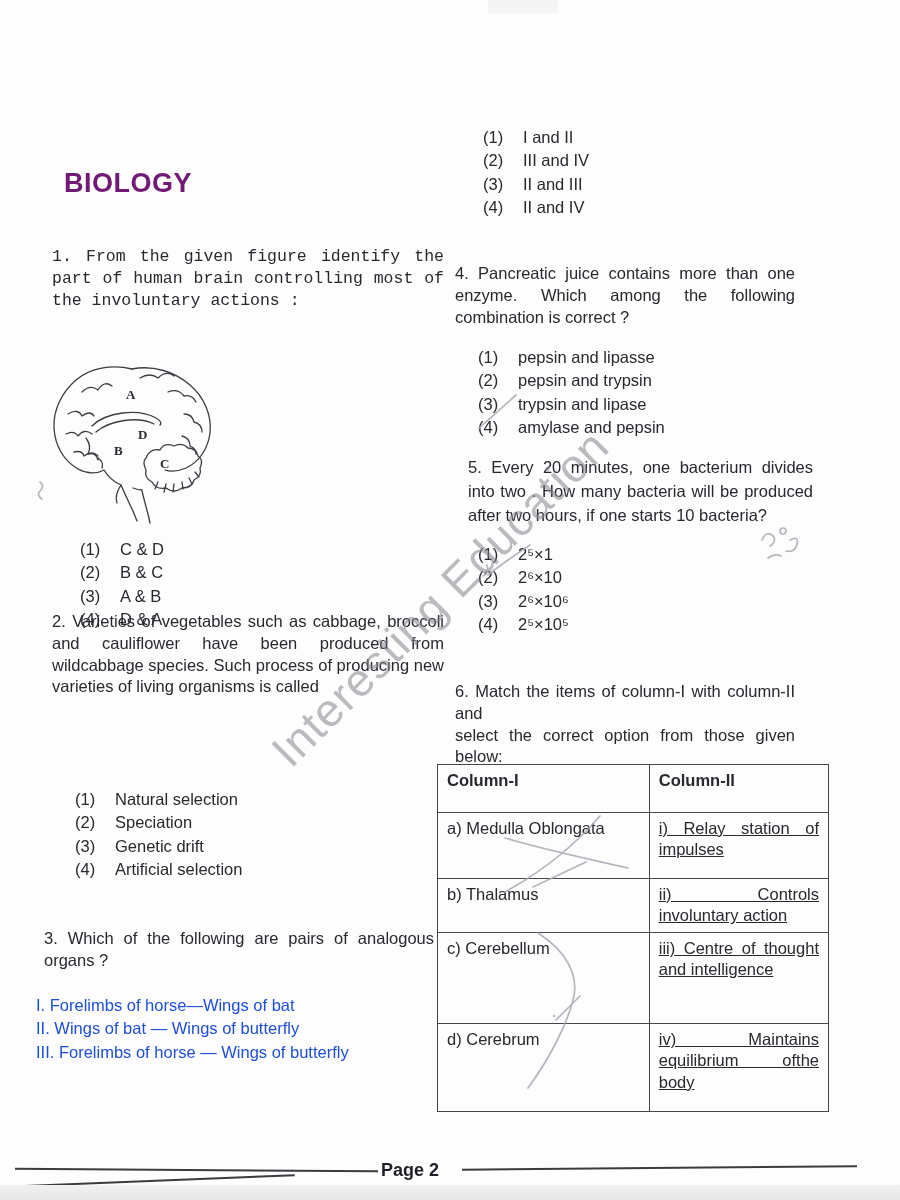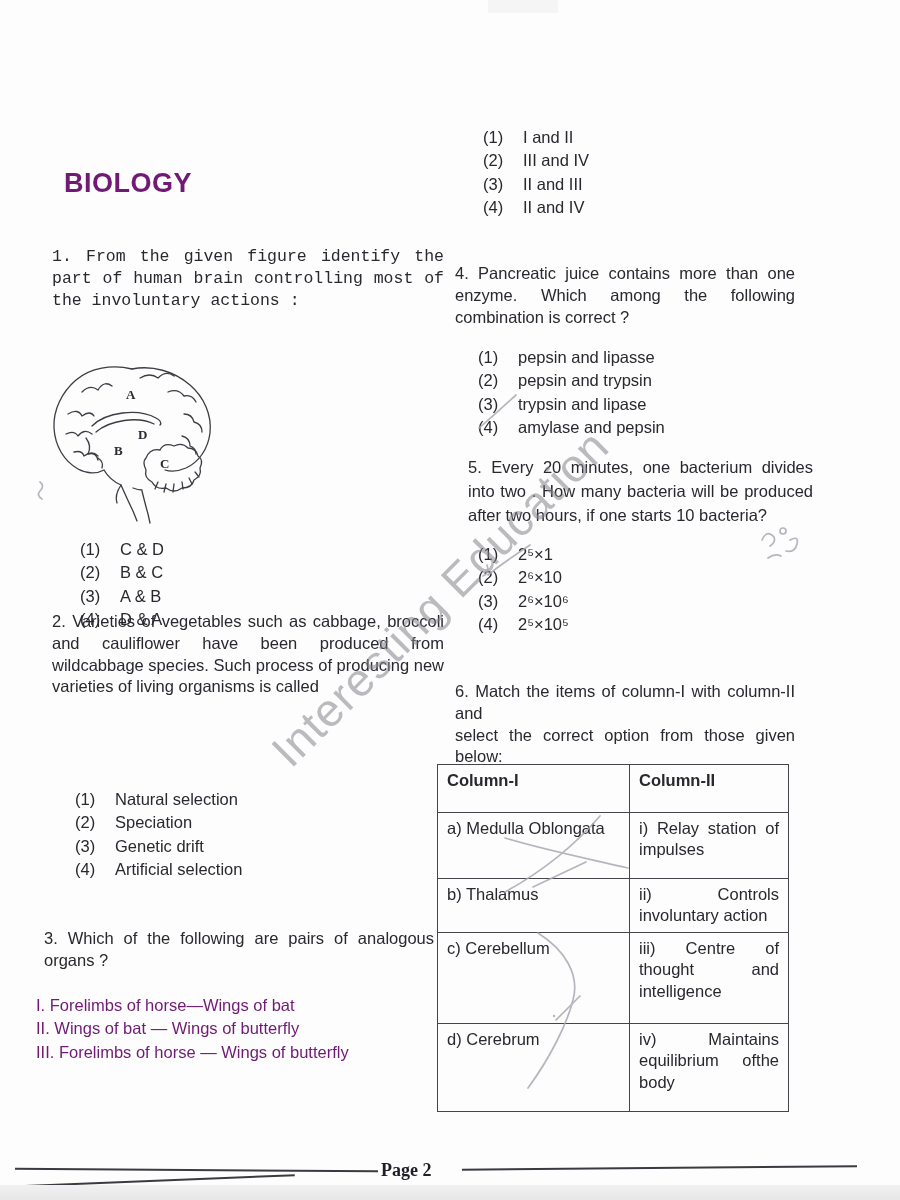--- a/index.html
+++ b/index.html
@@ -17,42 +17,42 @@
     font-size:27px;font-weight:bold;letter-spacing:.5px;color:#701a75;margin-left:7px;
   }
   .q-para{
     position:absolute;font-size:16.5px;line-height:1.32;text-align:justify;
     white-space:pre-line;color:#28282f;
   }
   .opt-block{position:absolute;}
   .opt-row{display:flex;font-size:16.5px;line-height:1.42;color:#28282f;}
   .opt-num{width:34px;flex:0 0 34px;}
   .opt-text{margin-left:6px;}
-  .roman-item{font-size:16.5px;line-height:1.42;color:#701a75;}
+  .roman-item{font-size:16.5px;line-height:1.42;color:#1d4ed8;}
   .figure{position:absolute;left:40px;top:362px;}
   .watermark{
     position:absolute;left:140px;top:569px;width:600px;height:58px;
     line-height:58px;text-align:center;
     font-size:46px;letter-spacing:1px;color:#84848e;opacity:.55;
     transform:rotate(-45deg);pointer-events:none;z-index:5;
   }
   .match-table{
-    position:absolute;left:437px;top:764px;width:352px;
+    position:absolute;left:437px;top:764px;width:392px;
     border-collapse:collapse;table-layout:fixed;
     font-size:16.5px;line-height:1.3;color:#28282f;
   }
   .match-table td,.match-table th{
     border:1.6px solid #45454c;vertical-align:top;padding:5px 9px;text-align:left;
   }
   .match-table th{font-weight:bold;}
-  .match-table .c2{text-align:justify;}
+  .match-table .c2{text-align:justify;text-decoration:underline;}
   .footer-line{position:absolute;background:#3a3a40;height:1.6px;}
   .page-label{
     position:absolute;left:381px;top:1160px;
-    font-family:Liberation Serif, serif;
+    font-family:Liberation Sans, sans-serif;
     font-size:18px;font-weight:bold;color:#1e1e28;
   }
   .pencil{position:absolute;left:0;top:0;z-index:6;pointer-events:none;}
 </style>
 </head>
 <body>
 
 <div class="page">
 
   <div class="top-tab"></div>

